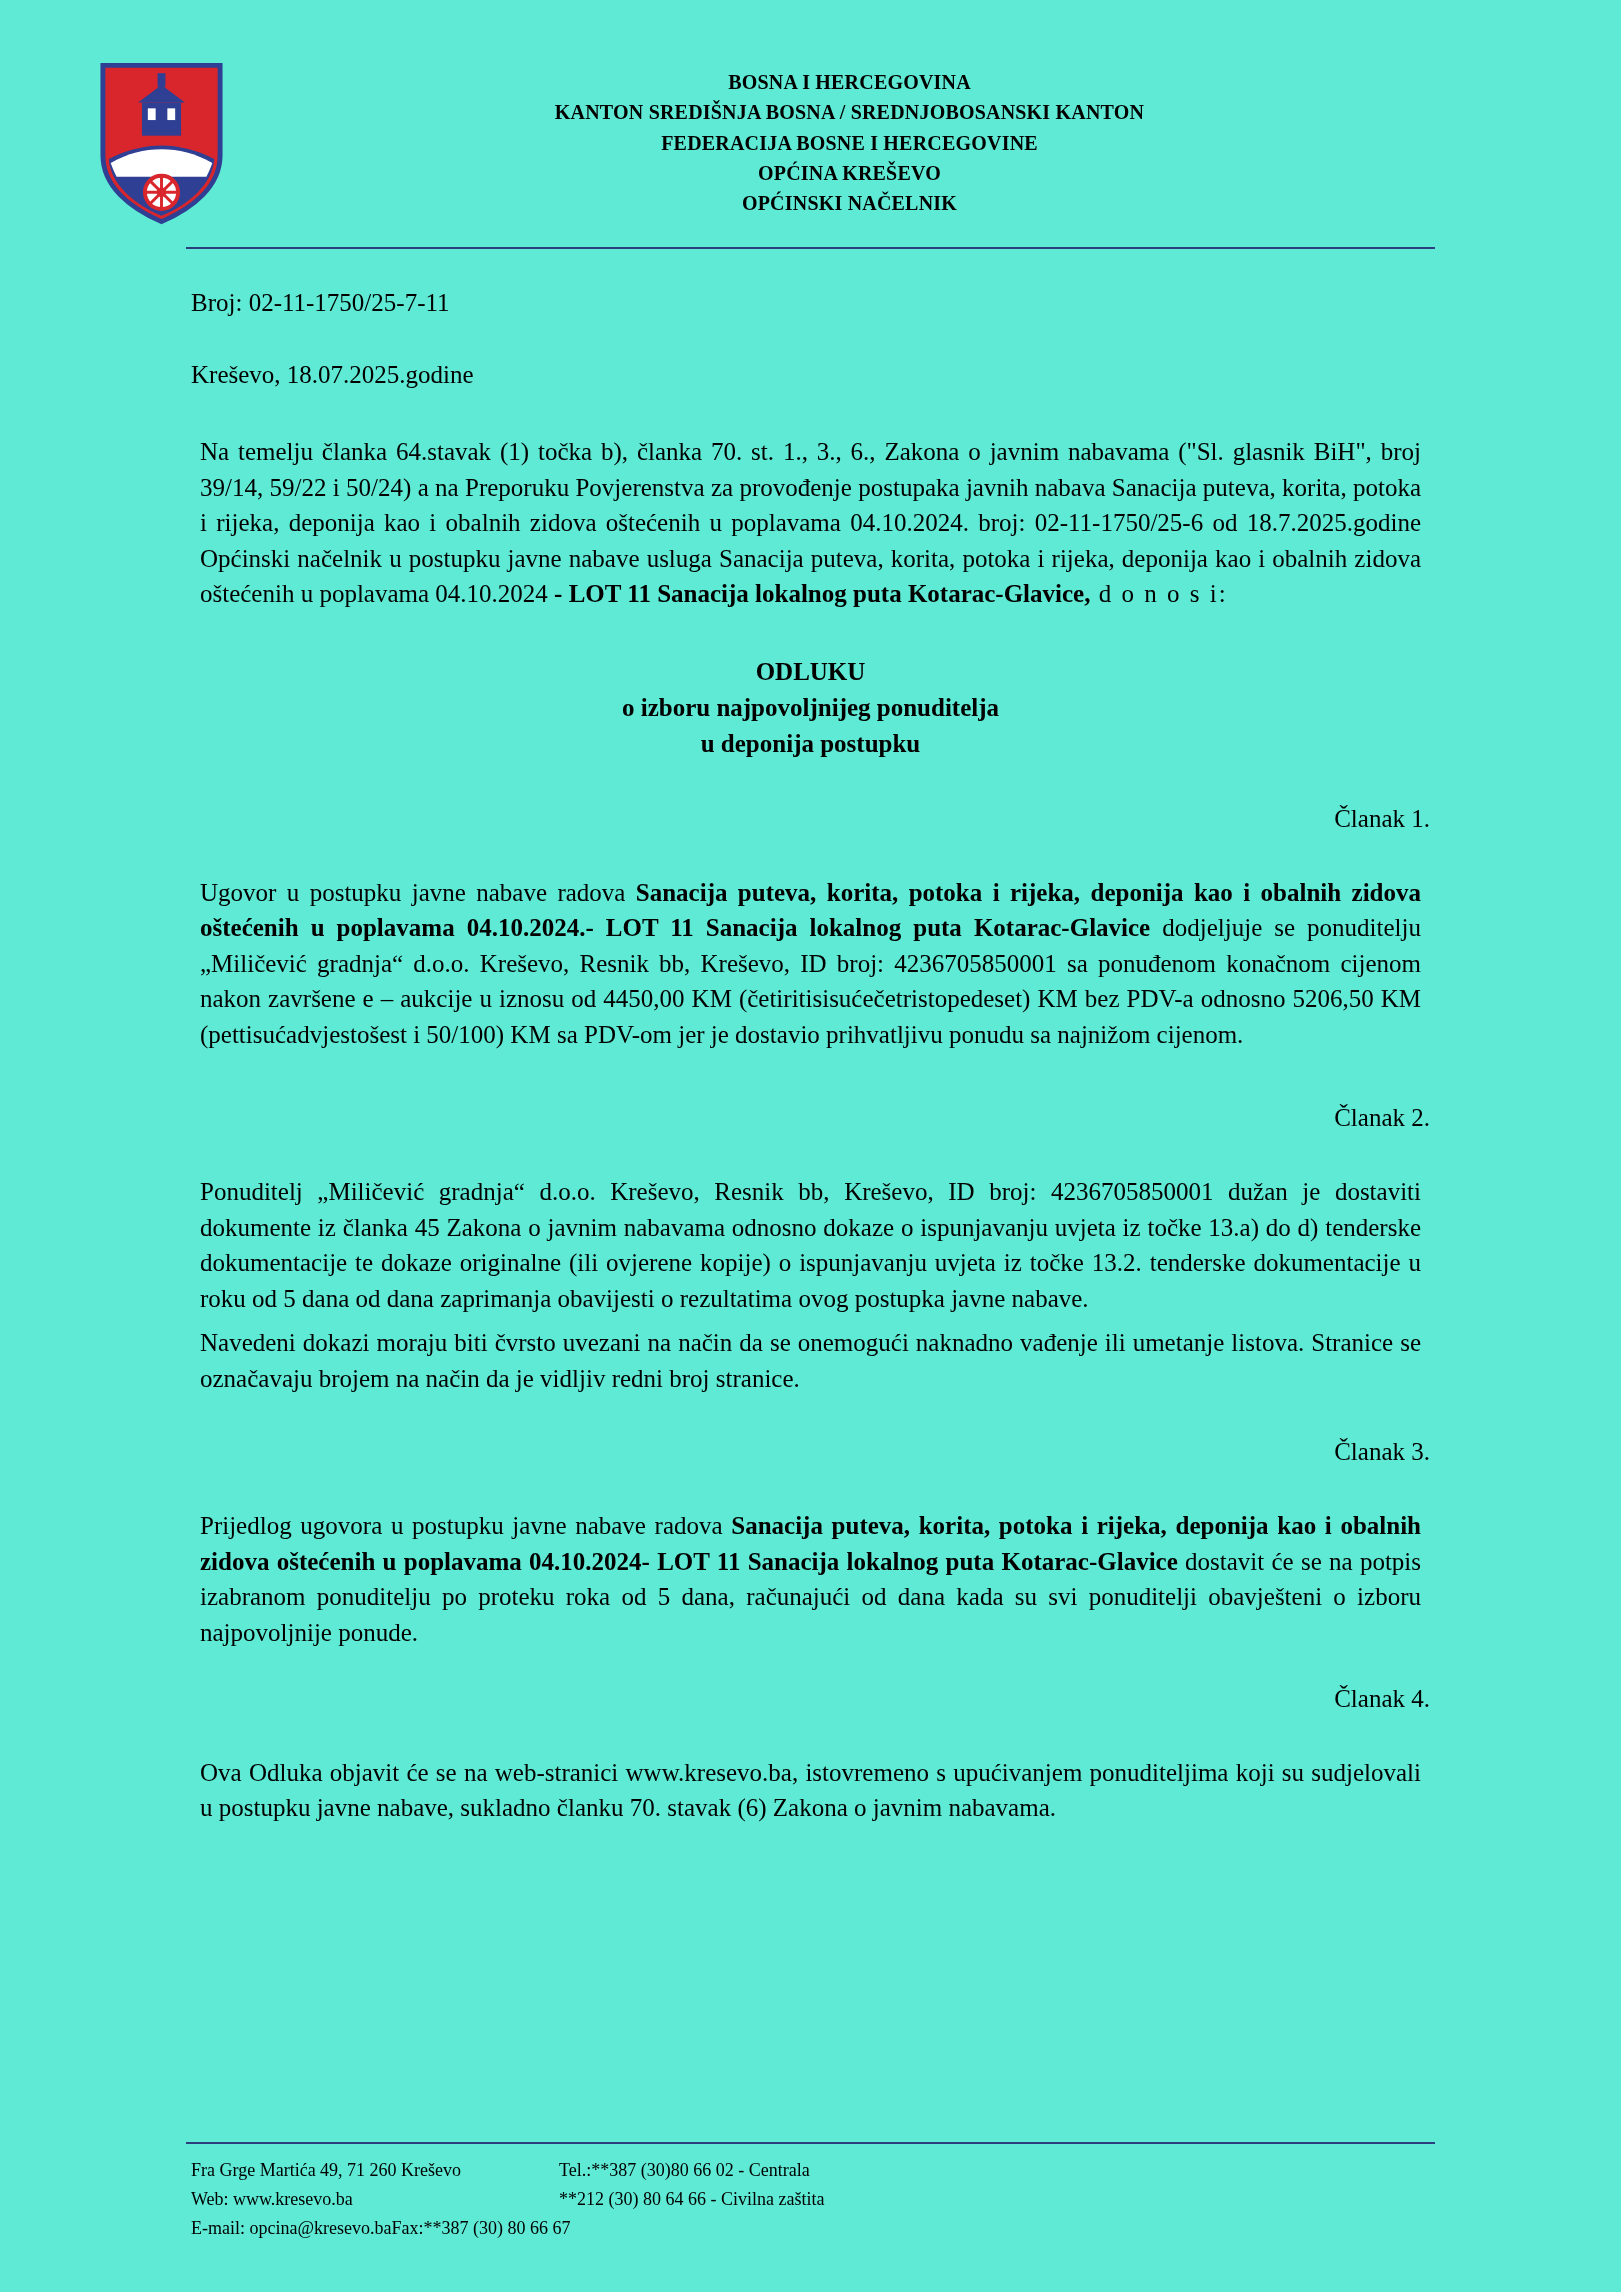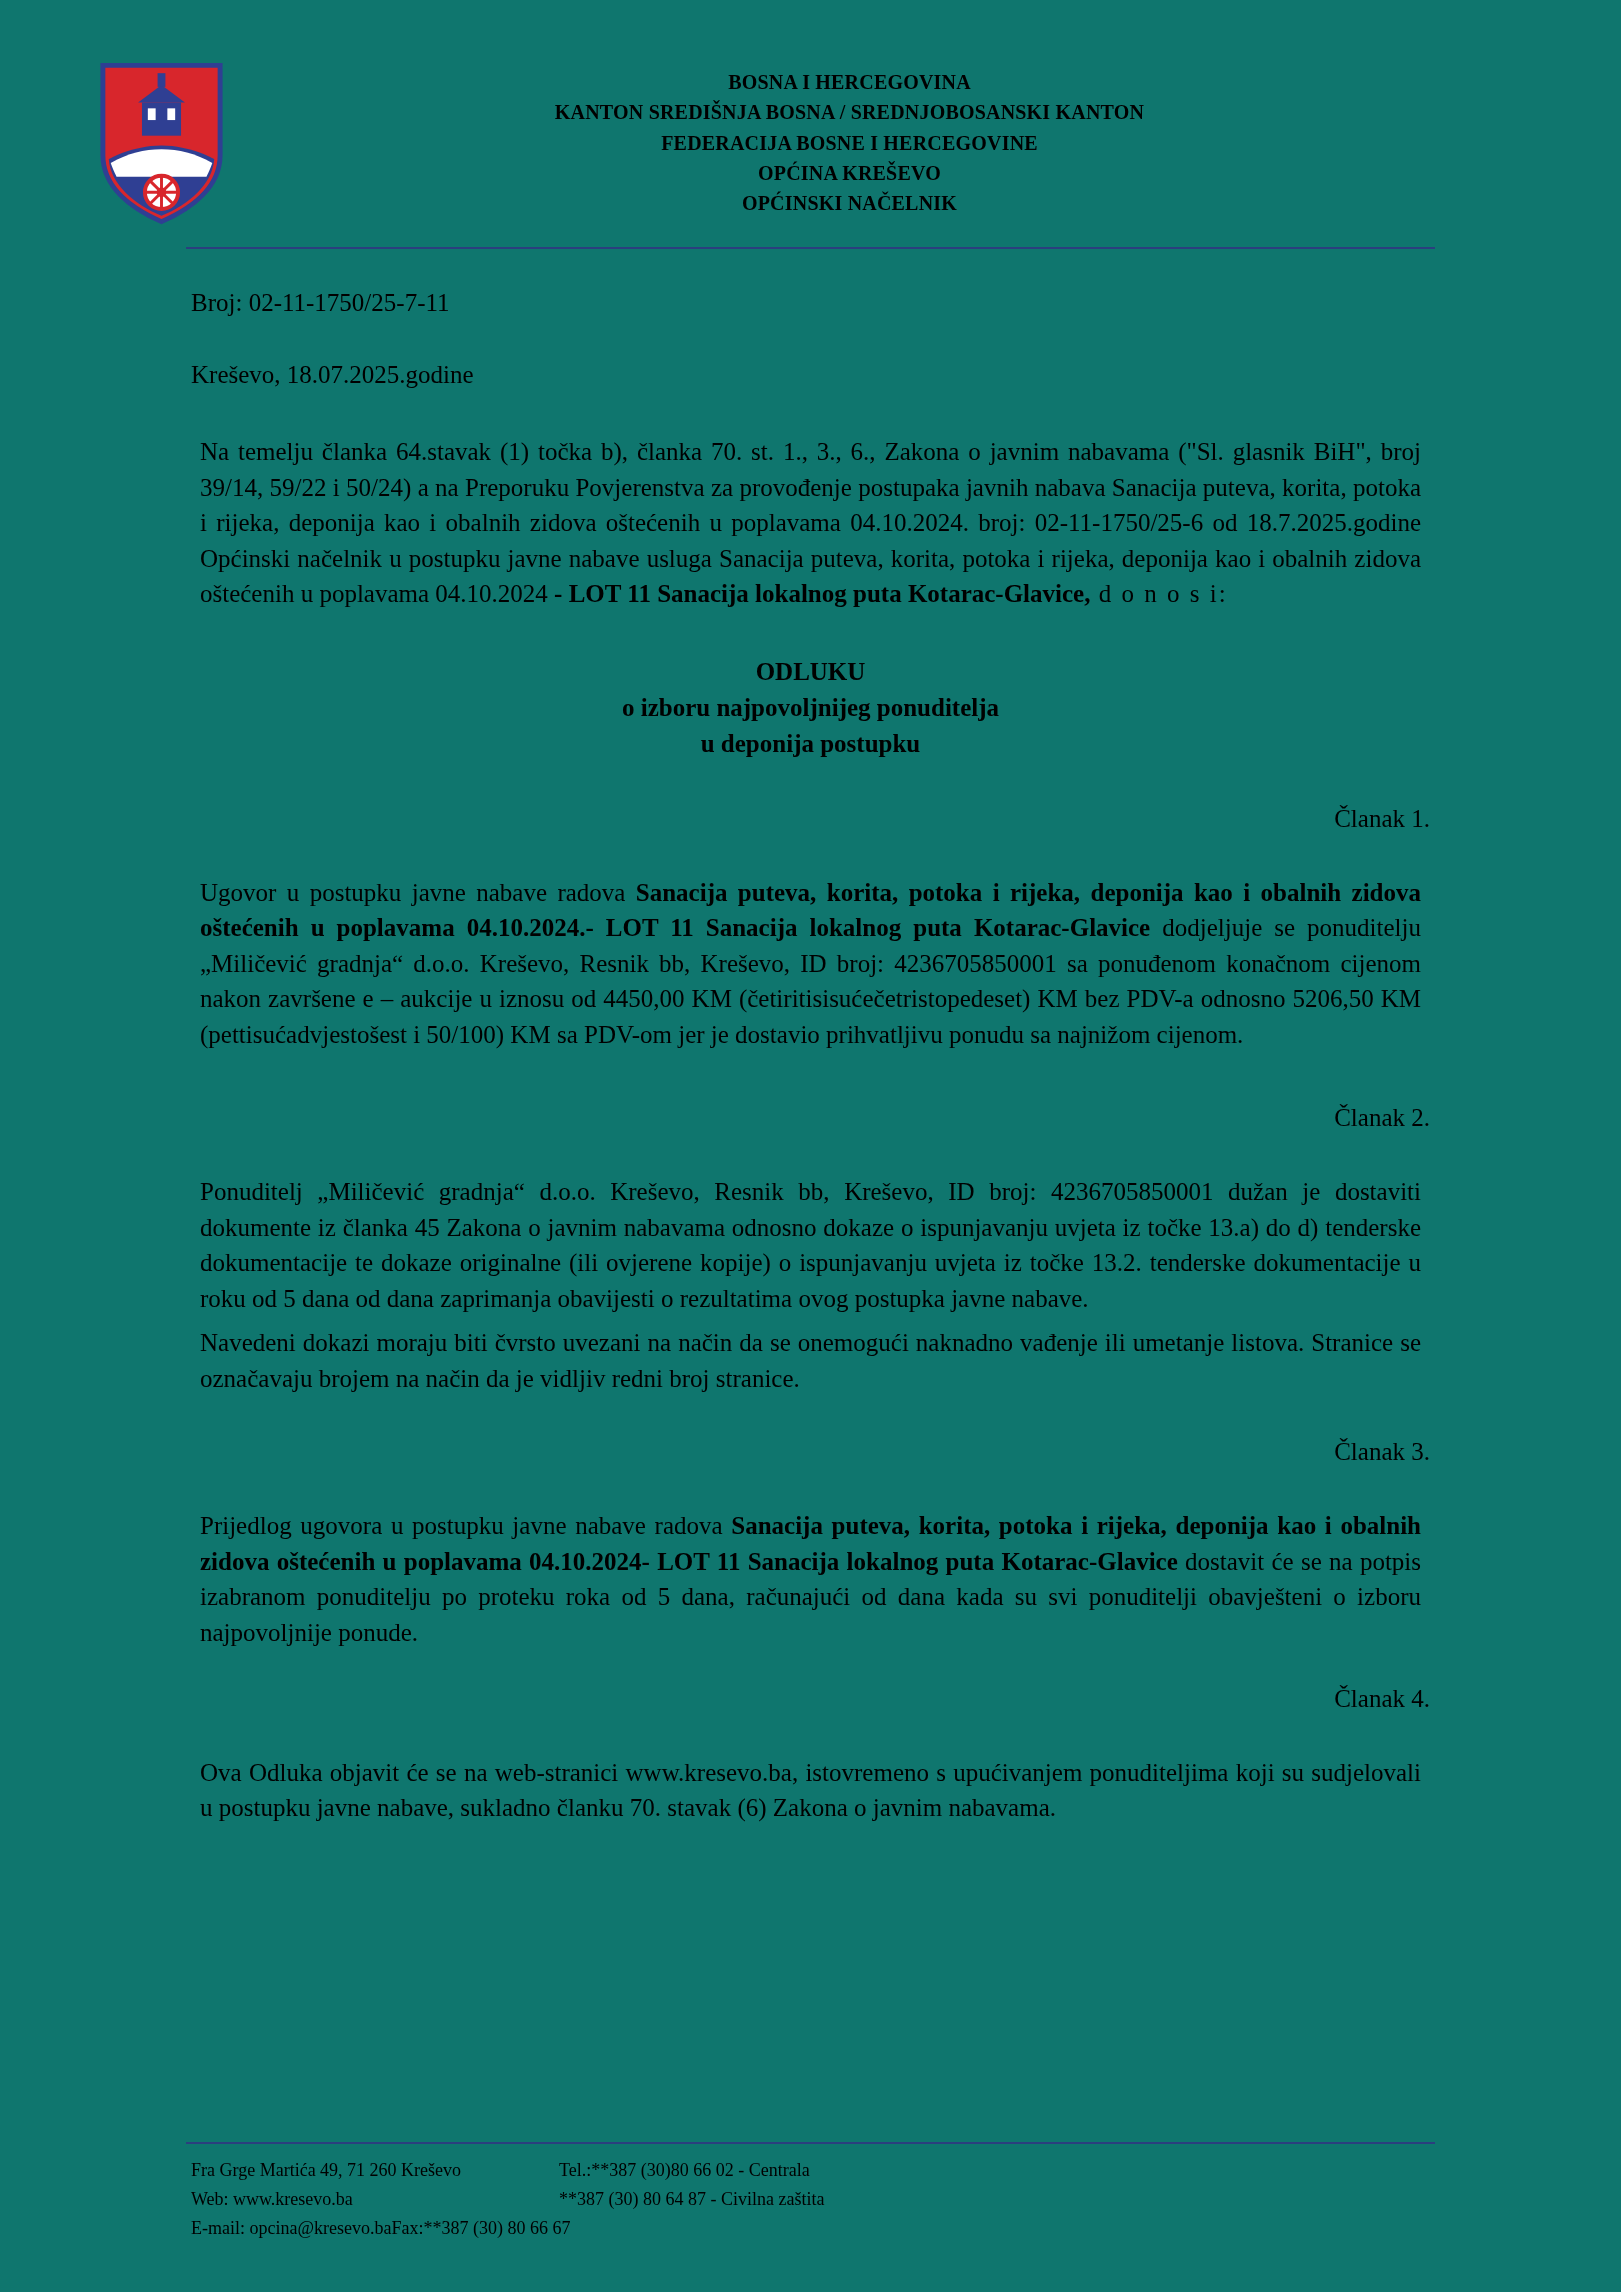--- a/index.html
+++ b/index.html
@@ -8,21 +8,21 @@
     background: #ffffff;
   }
   body {
     font-family: "Liberation Serif", serif;
     color: #000000;
   }
   .page {
     width: 1621px;
     height: 2293px;
     position: relative;
-    background: #0f766e;
+    background: #5eead4;
     box-sizing: border-box;
     padding: 0;
     overflow: hidden;
   }
 
   
   .header {
     display: flex;
     align-items: flex-start;
     padding: 57px 0 0 0;
@@ -207,21 +207,21 @@
 
   <div class="rule-bottom"></div>
 
   <div class="footer">
     <div class="footer-row">
       <div class="footer-col-a">Fra Grge Martića 49, 71 260 Kreševo</div>
       <div class="footer-col-b">Tel.:**387 (30)80 66 02  - Centrala</div>
     </div>
     <div class="footer-row">
       <div class="footer-col-a">Web: www.kresevo.ba</div>
-      <div class="footer-col-b">**387 (30) 80 64 87  - Civilna zaštita</div>
+      <div class="footer-col-b">**212 (30) 80 64 66  - Civilna zaštita</div>
     </div>
     <div class="footer-row single">
       <div>E-mail: opcina@kresevo.baFax:**387 (30) 80 66  67</div>
     </div>
   </div>
 
 </div>
 
 
 </body></html>

